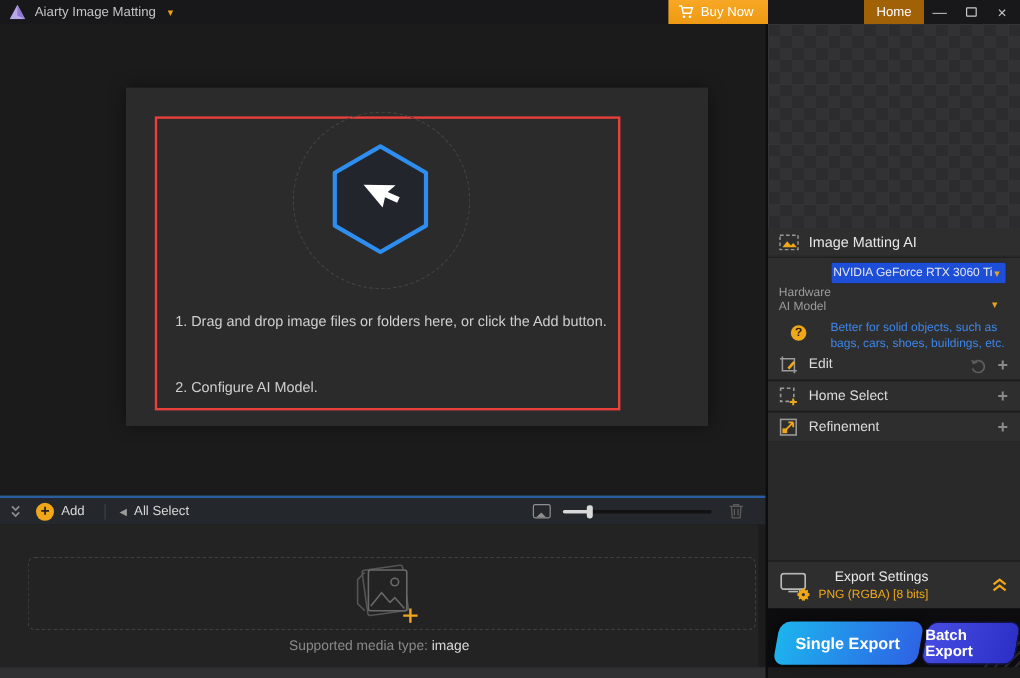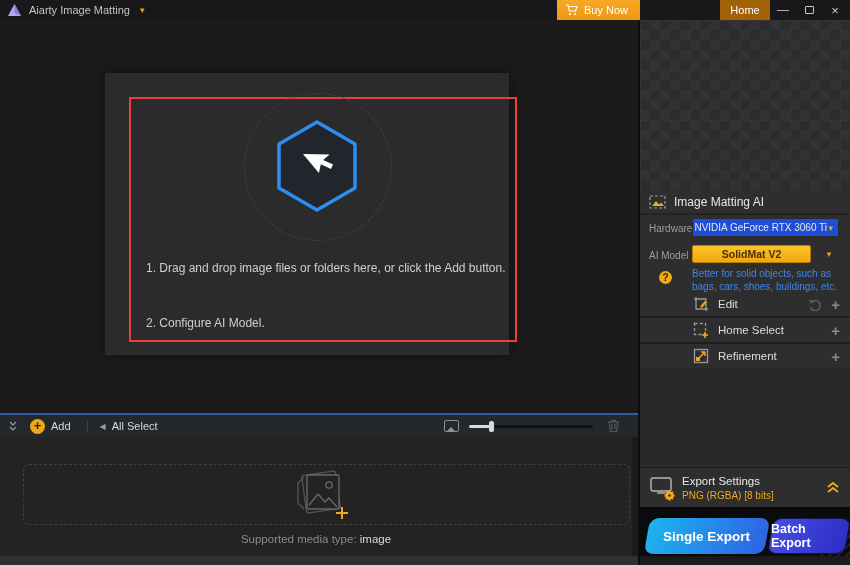--- a/index.html
+++ b/index.html
@@ -15,21 +15,21 @@
   .app-title { margin-left:8px; font-size:11px; color:#c4c4c4; }
   .title-chevron { margin-left:10px; color:#e8a31d; font-size:9px; }
   .spacer { flex:1; }
   .buy-btn { height:20px; padding:0 12px 0 8px; background:linear-gradient(#f7a824,#ef9913); color:#fff; font-size:11px; display:flex; align-items:center; gap:6px; cursor:pointer; }
   .home-btn { height:20px; width:50px; margin-left:80px; background:#a16207; color:#fff; font-size:11px; display:flex; align-items:center; justify-content:center; cursor:pointer; }
   .win-btn { width:26px; height:20px; display:flex; align-items:center; justify-content:center; color:#c9c9c9; font-size:12px; cursor:pointer; }
   .win-btn.max span { display:block; width:9px; height:8px; border:1px solid #c9c9c9; border-radius:1px; }
   .win-btn.close { margin-right:2px; font-size:13px; }
   
   .canvas { position:absolute; left:0; top:20px; width:638px; height:393px; background:#1b1b1b; }
-  .drop-panel { position:absolute; left:105px; top:53px; width:404px; height:282px; background:#2b2b2c; box-shadow:0 0 14px rgba(0,0,0,.45); }
+  .drop-panel { position:absolute; left:105px; top:53px; width:485px; height:282px; background:#2b2b2c; box-shadow:0 0 14px rgba(0,0,0,.45); }
   .red-frame { position:absolute; left:24px; top:24px; width:388px; height:245px; border:2px solid #e8403a; }
   .dash-circle { position:absolute; left:139px; top:20px; width:148px; height:148px; border:1px dashed #424242; border-radius:50%; }
   .hex-wrap { position:absolute; left:162px; top:41px; width:100px; height:104px; }
   .instr { position:absolute; left:41px; color:#cfcfcf; font-size:12px; white-space:nowrap; }
   .instr.l1 { top:188px; } .instr.l2 { top:219px;margin-top:24px; } .instr.l3 { top:251px; }
   
   .toolbar { position:absolute; left:0; top:413px; width:638px; height:24px; background:#24272c; border-top:2px solid #2a5d9e; display:flex; align-items:center; }
   .tb-collapse { margin-left:6px; width:14px; height:14px; cursor:pointer; }
   .add-circle { margin-left:10px; width:15px; height:15px; border-radius:50%; background:#f0a818; color:#27221a; font-size:13px; font-weight:bold; line-height:13px; text-align:center; cursor:pointer; }
   .tb-label { margin-left:6px; font-size:11px; color:#d8d8d8; cursor:pointer; }
@@ -68,29 +68,29 @@
   .matting-head .ttl { margin-left:8px; font-size:12px; color:#e6e6e6; }
   .matting-body { top:195px; height:95px; }
   .flabel { position:absolute; left:9px; font-size:10px; color:#9c9c9c; }
   .hw-select { position:absolute; left:52px; top:3px; width:147px; height:19px; background:#1d4ed8; border:1px solid #2a2a2a; border-radius:2px; display:flex; align-items:center; cursor:pointer; }
   .hw-select .val { flex:1; text-align:center; font-size:10px; color:#e8e8e8; }
   .model-btn { position:absolute; left:52px; top:30px; width:119px; height:18px; background:linear-gradient(#fdc32b,#efa70e); border:1px solid #b97f00; border-radius:2px; display:flex; align-items:center; justify-content:center; font-size:10.5px; font-weight:bold; color:#4a3200; cursor:pointer; }
   .model-chevron { position:absolute; left:176px; top:30px; width:26px; height:18px; display:flex; align-items:center; justify-content:center; cursor:pointer; }
   .chev { color:#e8a31d; font-size:9px; }
   .q-icon { position:absolute; left:19px; top:56px; width:13px; height:13px; border-radius:50%; background:#f0a818; color:#332200; font-size:10px; font-weight:bold; text-align:center; line-height:13px; cursor:pointer; }
   .hint { position:absolute; left:52px; top:52px; width:152px; font-size:10px; line-height:13px; color:#3f86e8; }
-  .tool-row { height:24px; display:flex; align-items:center; cursor:pointer;padding-left:44px; }
+  .tool-row { height:24px; display:flex; align-items:center; cursor:pointer; }
   .tool-row.edit { top:272px; } .tool-row.area { top:298px; } .tool-row.refine { top:324px; }
   .tool-row .ticon { margin-left:9px; }
   .tool-row .tlabel { margin-left:9px; font-size:11.5px; color:#dcdcdc; }
   .tool-row .plus { margin-left:auto; margin-right:10px; color:#8a8a8a; font-size:15px; font-weight:bold; line-height:15px; cursor:pointer; }
   .tool-row .undo { margin-left:auto; margin-right:8px; cursor:pointer; }
   .tool-row .undo + .plus { margin-left:0; }
   .filler { position:absolute; left:0; top:348px; width:210px; height:99px; background:#292929; }
-  .export-head { top:448px; height:39px; display:flex; align-items:center; }
+  .export-head { top:448px; height:39px; display:flex; align-items:center;text-align:right; }
   .export-icons { margin-left:10px; position:relative; width:24px; height:22px; }
   .export-texts { margin-left:8px; }
   .export-title { font-size:11.5px; color:#e8e8e8; }
   .export-fmt { font-size:10px; color:#f0a818; margin-top:3px; }
   .export-collapse { margin-left:auto; margin-right:10px; cursor:pointer; }
   .export-btns { position:absolute; left:0; top:487px; width:210px; height:49px; background:#0c0c0e; }
   .export-btns::after { content:""; position:absolute; right:0; bottom:0; width:34px; height:28px;
     background:repeating-linear-gradient(135deg, transparent 0 4px, #26262a 4px 6px); }
   .exp-btn { position:absolute; top:11px; height:36px; border-radius:9px; transform:skewX(-10deg); display:flex; align-items:center; justify-content:center; cursor:pointer; z-index:2; }
   .exp-btn span { transform:skewX(10deg); color:#fff; font-weight:bold; }
@@ -192,29 +192,26 @@
     <div class="preview"></div>
 
     <div class="row matting-head">
       <svg style="margin-left:9px" width="17" height="14" viewBox="0 0 17 14">
         <rect x="1" y="1" width="15" height="12" fill="none" stroke="#9a9a9a" stroke-width="1.2" stroke-dasharray="3 2"></rect>
         <path d="M3 11 l4-5 l3 3.5 l2-2 l3 3.5 Z" fill="#f0a818"></path>
       </svg>
       <span class="ttl">Image Matting AI</span>
     </div>
     <div class="row matting-body">
-      <span class="flabel" style="top:8px">Hardware</span>
+      <span class="flabel" style="top:24px">Hardware</span>
       <div class="hw-select">
         <span class="val">NVIDIA GeForce RTX 3060 Ti</span>
         <span class="chev" style="margin-right:5px">▾</span>
       </div>
       <span class="flabel" style="top:35px">AI Model</span>
-      <div class="model-btn">
-        <span>SolidMat  V2</span>
-      </div>
       <div class="model-chevron">
         <span class="chev">▾</span>
       </div>
       <div class="q-icon">?</div>
       <div class="hint">Better for solid objects, such as bags, cars, shoes, buildings, etc.</div>
     </div>
 
     <div class="row tool-row edit">
       <svg class="ticon" width="16" height="16" viewBox="0 0 16 16">
         <path d="M3 1 v12 h12 M1 3 h12 v12" fill="none" stroke="#9a9a9a" stroke-width="1.3"></path>

